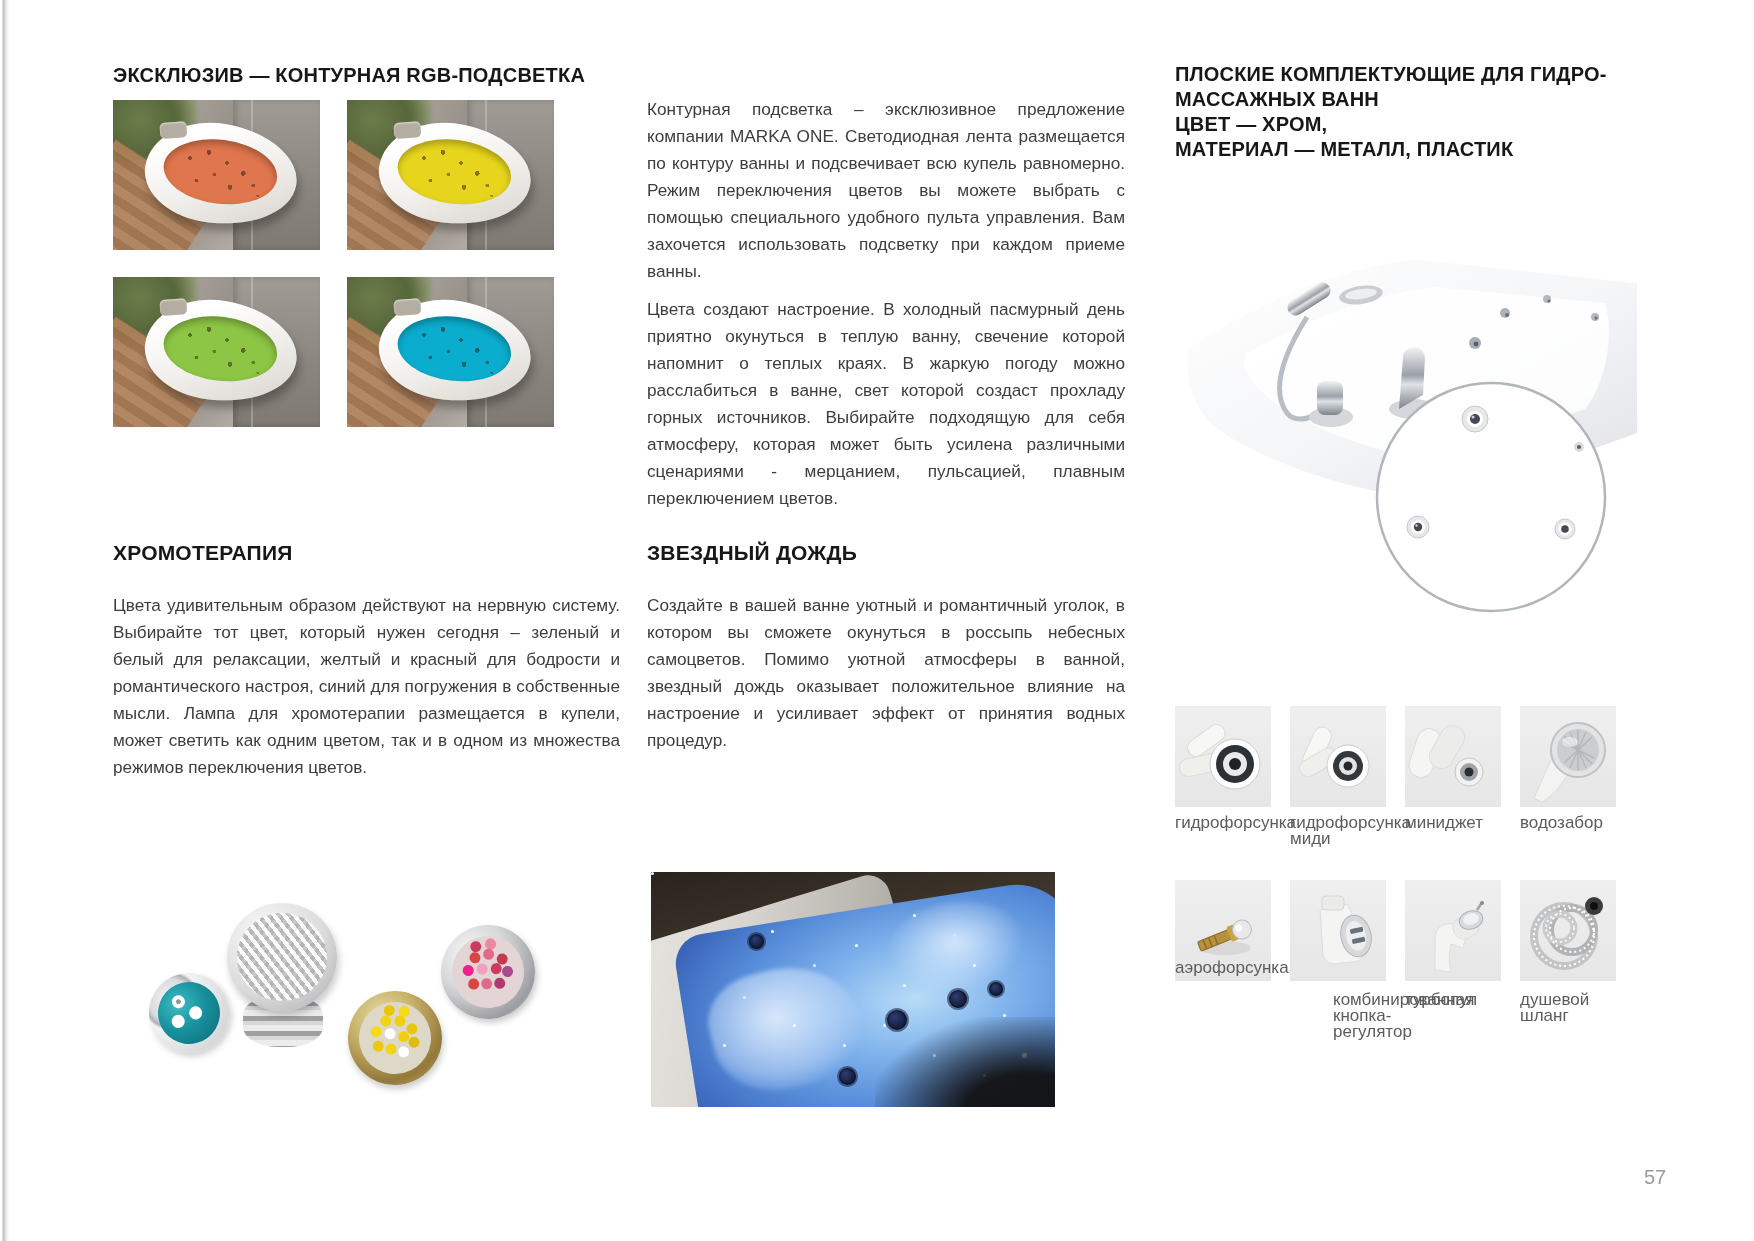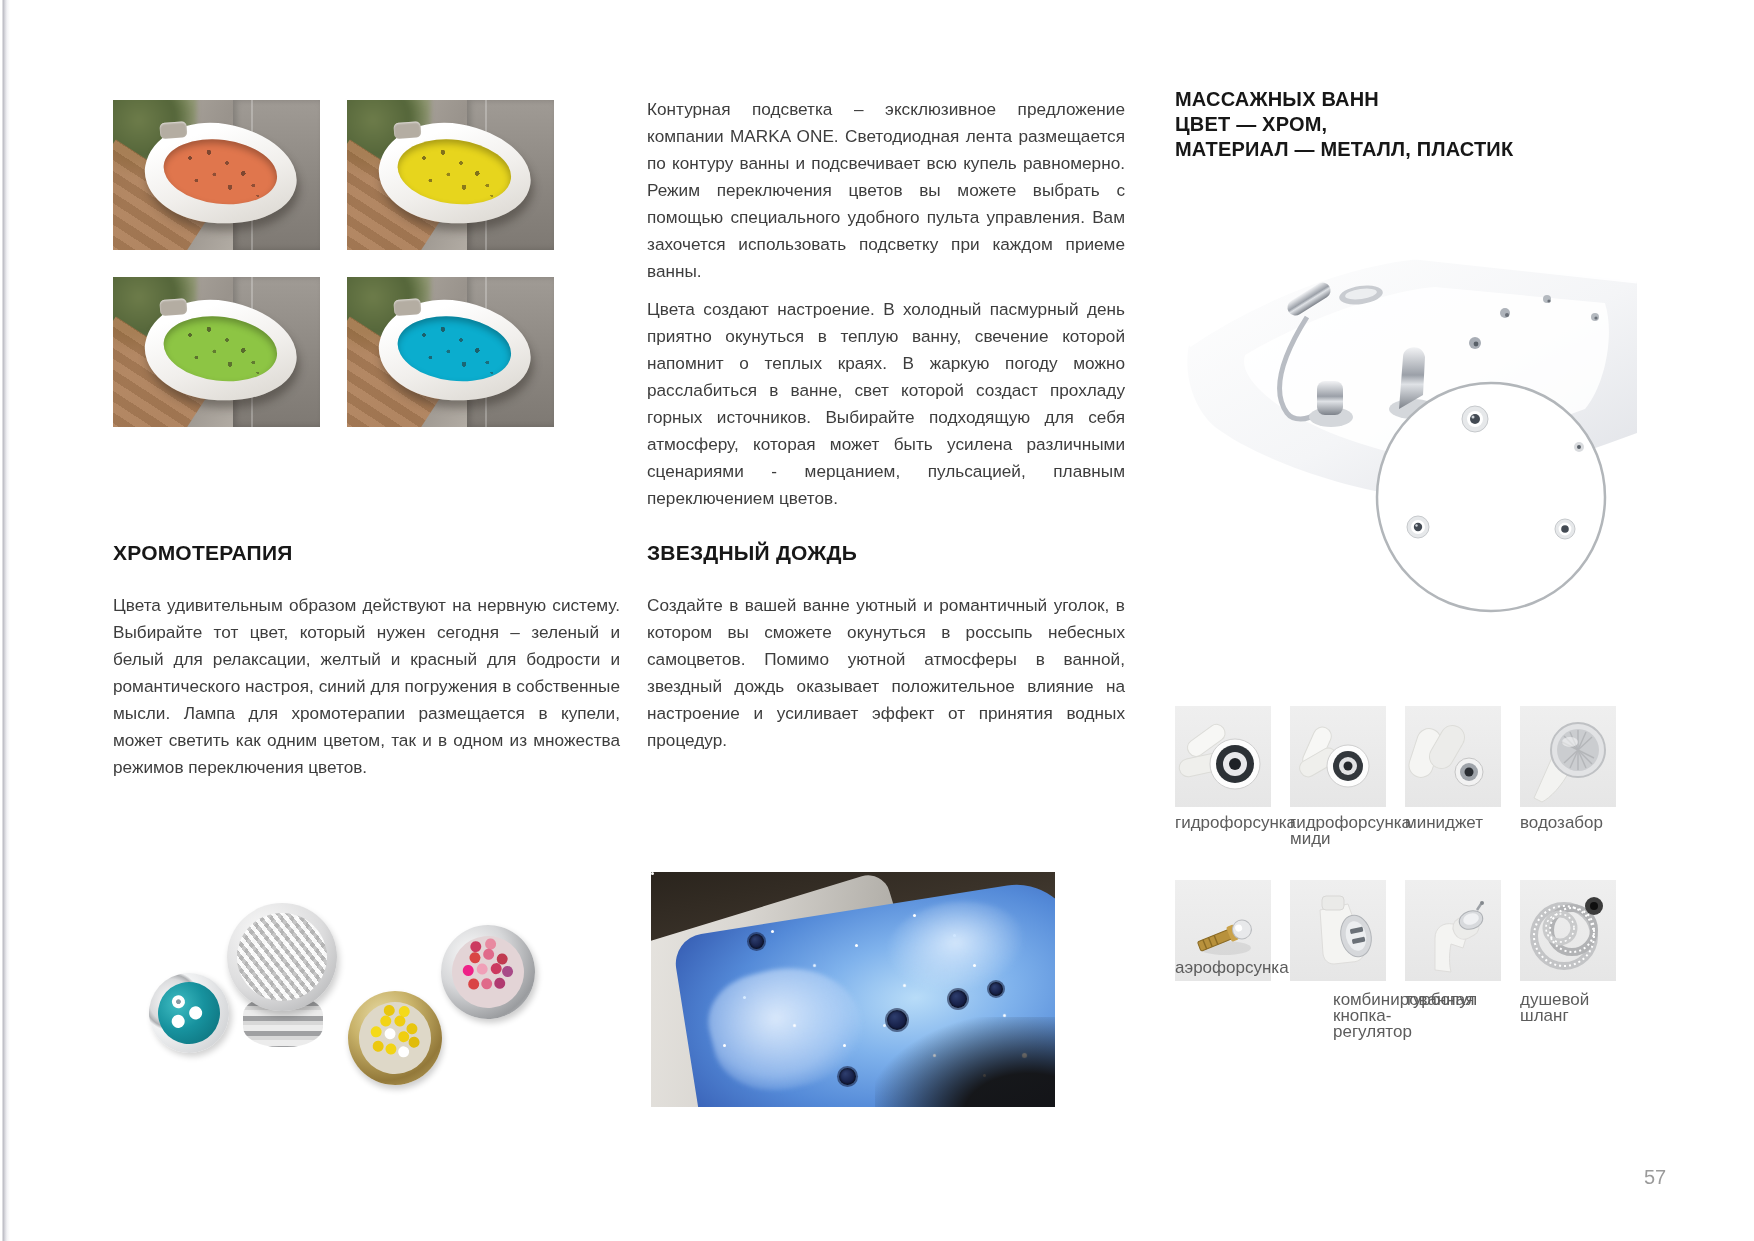--- a/index.html
+++ b/index.html
@@ -125,20 +125,21 @@
   .big-tub { position:absolute; left:1175px; top:195px; width:462px; height:425px; }
 
   
 </style>
 </head>
 <body>
 
 <div class="page">
   <div class="page-edge"></div>
 
+  <div class="h1" style="left:113px; top:64px;">ЭКСКЛЮЗИВ — КОНТУРНАЯ RGB-ПОДСВЕТКА</div>
 
   <div class="tub-tile" style="left:113px; top:100px;">
     <div class="tt-wall"></div>
     <div class="tt-plant"></div>
     <div class="tt-wood"></div>
     <div class="tt-tub">
       <div class="tt-headrest"></div>
       <div class="tt-water" style="background: rgb(224, 118, 77);"></div>
     </div>
   </div>
@@ -196,20 +197,21 @@
     <div class="sp-seat2"></div>
     <div class="stars"></div>
     <div class="sjet" style="left:98px; top:62px; width:15px; height:15px;"></div>
     <div class="sjet" style="left:188px; top:196px; width:17px; height:17px;"></div>
     <div class="sjet" style="left:236px; top:138px; width:20px; height:20px;"></div>
     <div class="sjet" style="left:298px; top:118px; width:18px; height:18px;"></div>
     <div class="sjet" style="left:338px; top:110px; width:14px; height:14px;"></div>
     <div class="sp-dark-corner"></div>
   </div>
 
+  <div class="h1 h-line" style="left:1175px; top:62px;">ПЛОСКИЕ КОМПЛЕКТУЮЩИЕ ДЛЯ ГИДРО-</div>
   <div class="h1 h-line" style="left:1175px; top:87px;">МАССАЖНЫХ ВАНН</div>
   <div class="h1 h-line" style="left:1175px; top:112px;">ЦВЕТ — ХРОМ,</div>
   <div class="h1 h-line" style="left:1175px; top:137px;">МАТЕРИАЛ  — МЕТАЛЛ, ПЛАСТИК</div>
 
   <div class="big-tub">
     <svg width="462" height="425" viewBox="0 0 462 425">
       <defs>
         <linearGradient id="tubG" x1="0" y1="0" x2="1" y2="1">
           <stop offset="0" stop-color="#ffffff"></stop>
             <stop offset=".55" stop-color="#f4f5f7"></stop>

